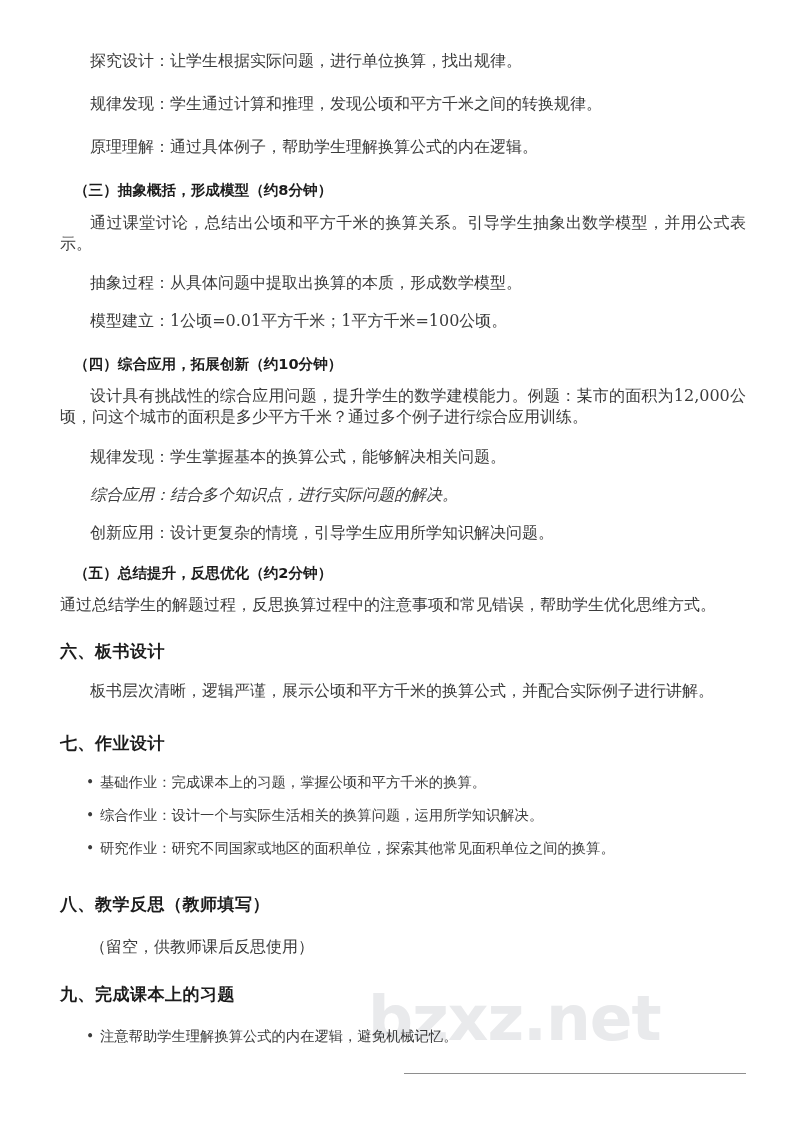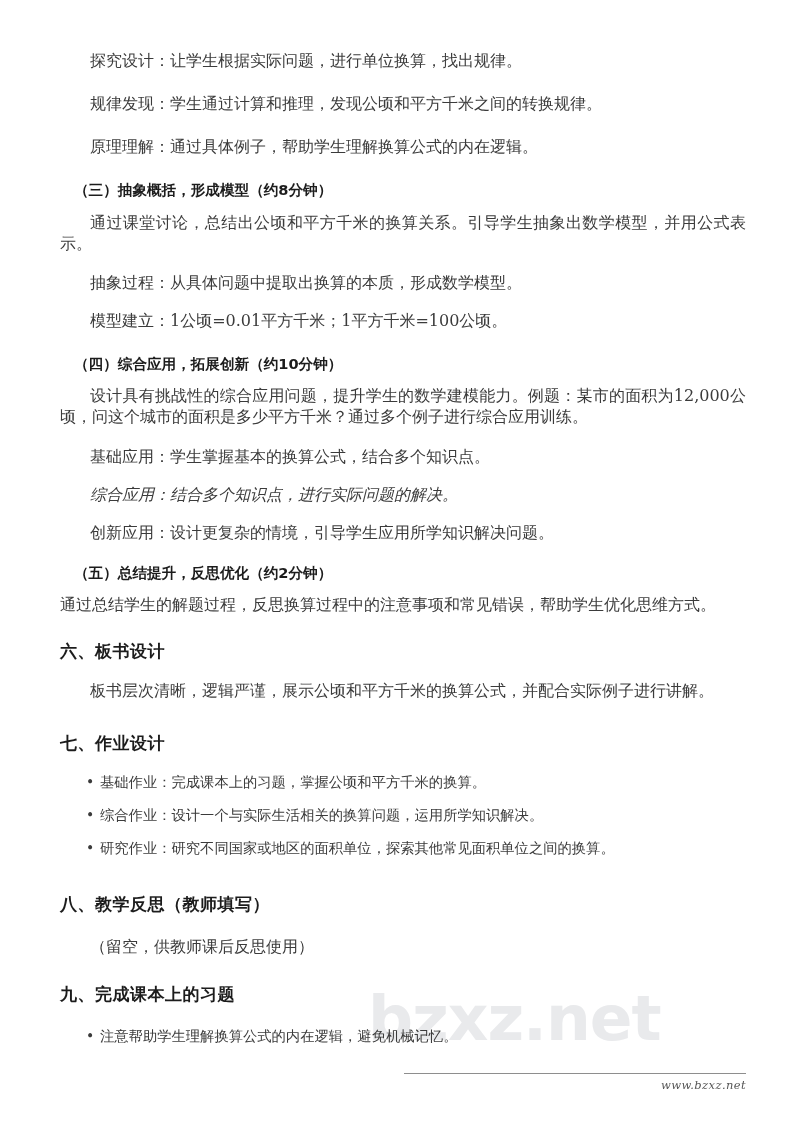--- a/index.html
+++ b/index.html
@@ -125,33 +125,32 @@
   <div class="content" id="content-root">
       <div class="para" style="top: 50px;">探究设计：让学生根据实际问题，进行单位换算，找出规律。</div>
       <div class="para" style="top: 93px;">规律发现：学生通过计算和推理，发现公顷和平方千米之间的转换规律。</div>
       <div class="para" style="top: 136px;">原理理解：通过具体例子，帮助学生理解换算公式的内在逻辑。</div>
       <div class="subhead" style="top: 179px;">（三）抽象概括，形成模型（约8分钟）</div>
       <div class="para" style="top: 212px;">通过课堂讨论，总结出公顷和平方千米的换算关系。引导学生抽象出数学模型，并用公式表示。</div>
       <div class="para" style="top: 272px;">抽象过程：从具体问题中提取出换算的本质，形成数学模型。</div>
       <div class="para" style="top: 310px;">模型建立：1公顷=0.01平方千米；1平方千米=100公顷。</div>
       <div class="subhead" style="top: 353px;">（四）综合应用，拓展创新（约10分钟）</div>
       <div class="para" style="top: 385px;">设计具有挑战性的综合应用问题，提升学生的数学建模能力。例题：某市的面积为12,000公顷，问这个城市的面积是多少平方千米？通过多个例子进行综合应用训练。</div>
-      <div class="para" style="top: 446px;">基础应用：学生掌握基本的换算公式，结合多个知识点。</div>
+      <div class="para" style="top: 446px;">规律发现：学生掌握基本的换算公式，能够解决相关问题。</div>
       <div class="para" style="top: 484px; font-style: italic;">综合应用：结合多个知识点，进行实际问题的解决。</div>
       <div class="para" style="top: 522px;">创新应用：设计更复杂的情境，引导学生应用所学知识解决问题。</div>
       <div class="subhead" style="top: 562px;">（五）总结提升，反思优化（约2分钟）</div>
       <div class="para noindent" style="top: 594px;">通过总结学生的解题过程，反思换算过程中的注意事项和常见错误，帮助学生优化思维方式。</div>
       <div class="heading" style="top: 638px;">六、板书设计</div>
       <div class="para" style="top: 680px;">板书层次清晰，逻辑严谨，展示公顷和平方千米的换算公式，并配合实际例子进行讲解。</div>
       <div class="heading" style="top: 730px;">七、作业设计</div>
       <div class="bullet" style="top: 772px;"><span class="dot">•</span><span>基础作业：完成课本上的习题，掌握公顷和平方千米的换算。</span></div>
       <div class="bullet" style="top: 805px;"><span class="dot">•</span><span>综合作业：设计一个与实际生活相关的换算问题，运用所学知识解决。</span></div>
       <div class="bullet" style="top: 838px;"><span class="dot">•</span><span>研究作业：研究不同国家或地区的面积单位，探索其他常见面积单位之间的换算。</span></div>
       <div class="heading" style="top: 891px;">八、教学反思（教师填写）</div>
       <div class="para" style="top: 936px;">（留空，供教师课后反思使用）</div>
       <div class="heading" style="top: 981px;">九、完成课本上的习题</div>
       <div class="bullet" style="top: 1026px;"><span class="dot">•</span><span>注意帮助学生理解换算公式的内在逻辑，避免机械记忆。</span></div>
     </div>
 
   <div class="footer-rule"></div>
-  <div class="footer-text">www.bzxz.net</div>
 
 </div>
 
 </body></html>

